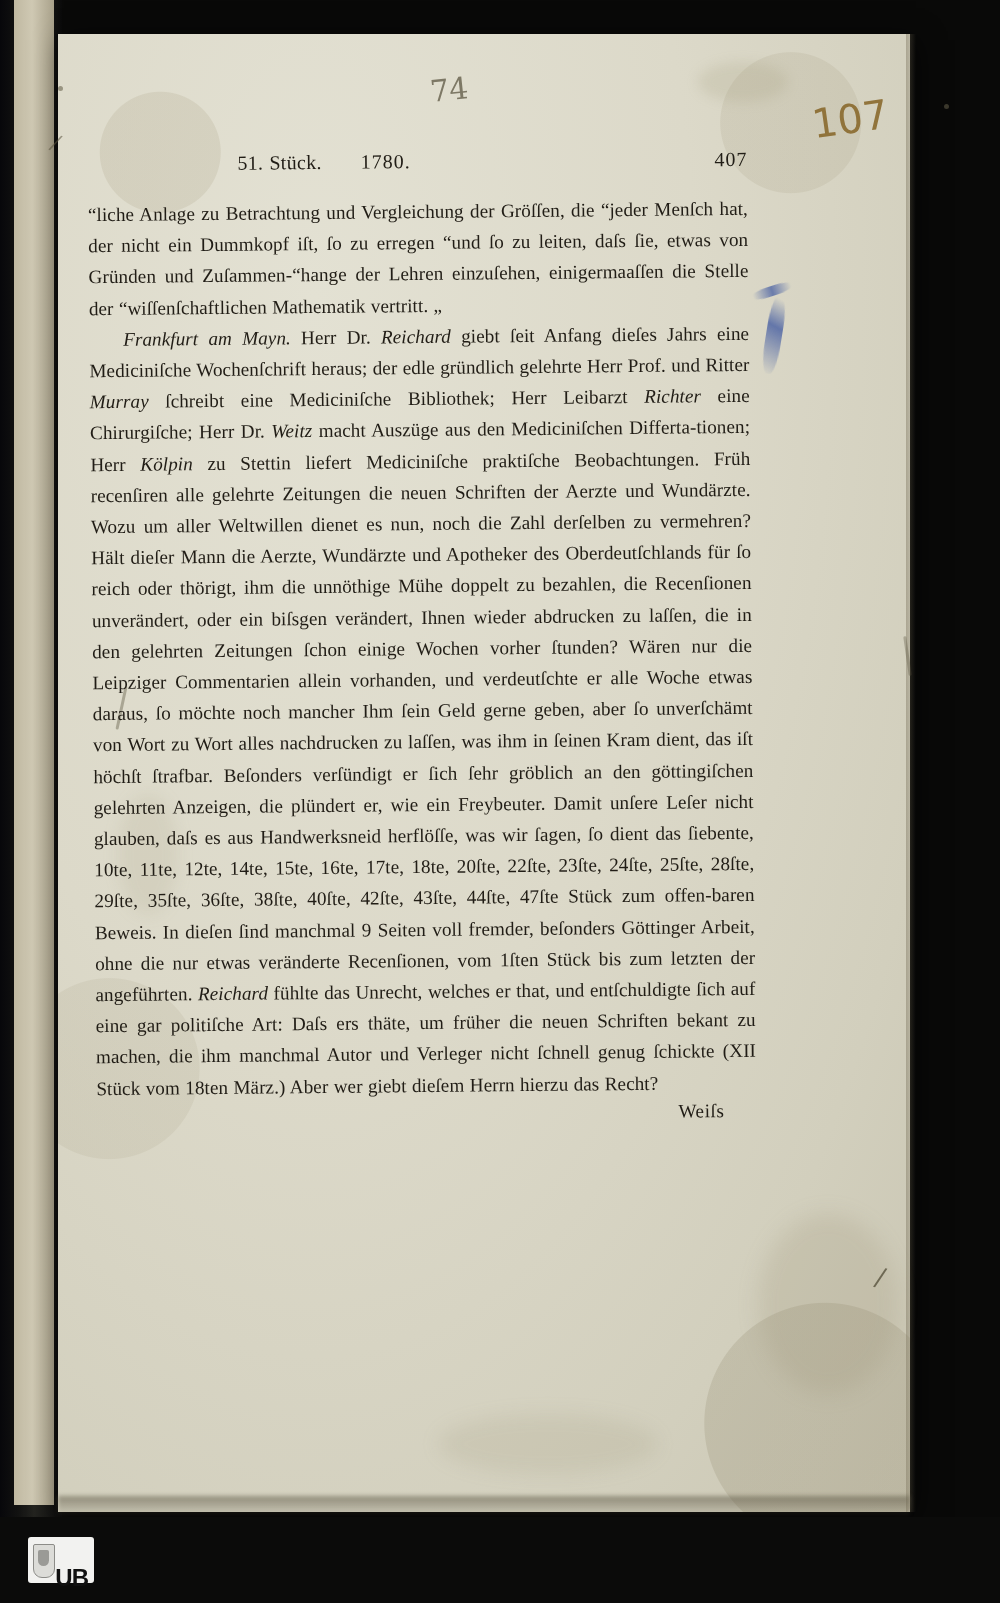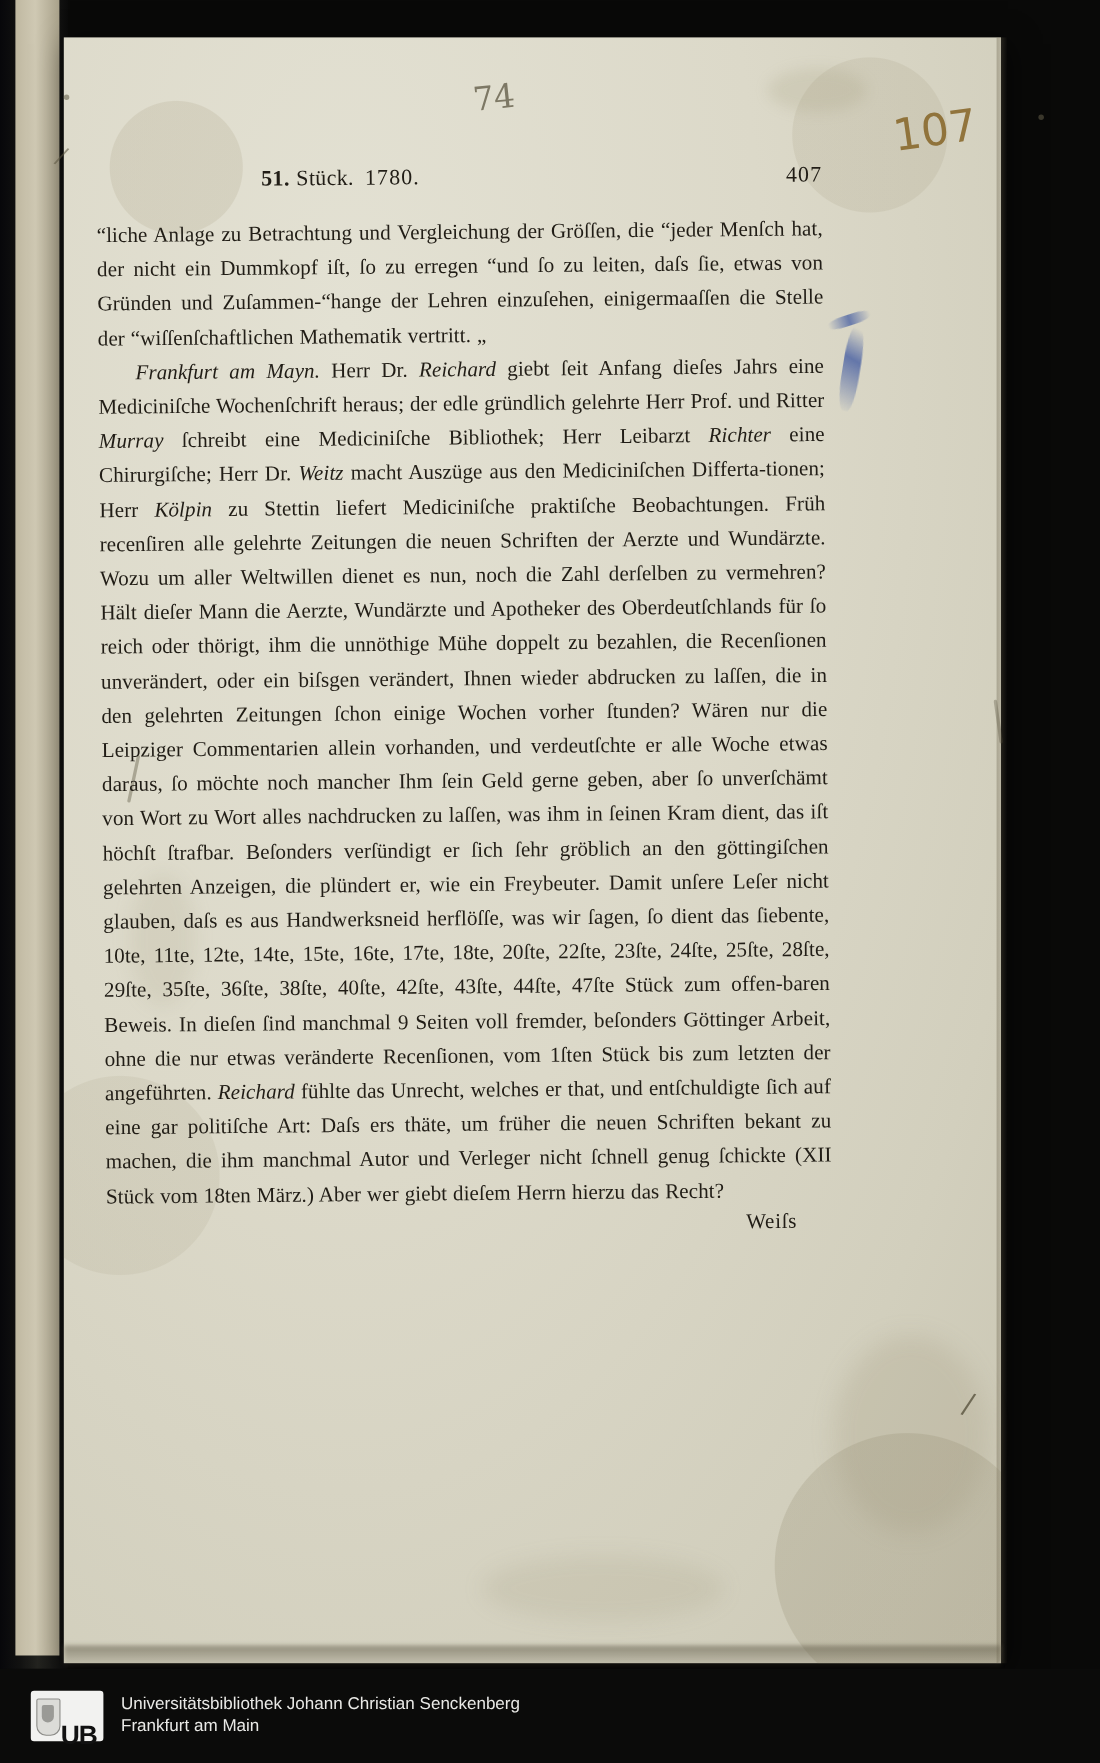--- a/index.html
+++ b/index.html
@@ -93,23 +93,23 @@
     position: relative;
     height: 30px;
     margin-bottom: 16px;
     font-size: 20px;
     letter-spacing: .3px;
   }
   .hl-center {
     position: absolute; left: 150px; top: 0;
     white-space: nowrap;
   }
-  .hl-center .num { font-weight: 700; }
+  .hl-center .num { font-weight: 400; }
   .hl-center .stk { padding: 0 10px 0 6px; }
-  .hl-center .yr { letter-spacing: 1px; }
+  .hl-center .yr { letter-spacing: 1px; margin-left: 29px; }
   .hl-page {
     position: absolute; right: 0; top: 1px;
     font-size: 20px;
     letter-spacing: 1px;
   }
 
   p.body {
     margin: 0 0 0 0;
     font-size: 19.2px;
     line-height: 31.2px;
@@ -283,19 +283,15 @@
     </p>
 
     <div class="sig">Weiſs</div>
   </div>
 
   <div class="watermark">
     <div class="ub-logo">
       <span class="crest"></span>
       <span class="ub-text">UB</span>
     </div>
-    <div class="wm-lines">
-      <div>Universitätsbibliothek Johann Christian Senckenberg</div>
-      <div>Frankfurt am Main</div>
-    </div>
   </div>
 
 </div>
 
 </body></html>

